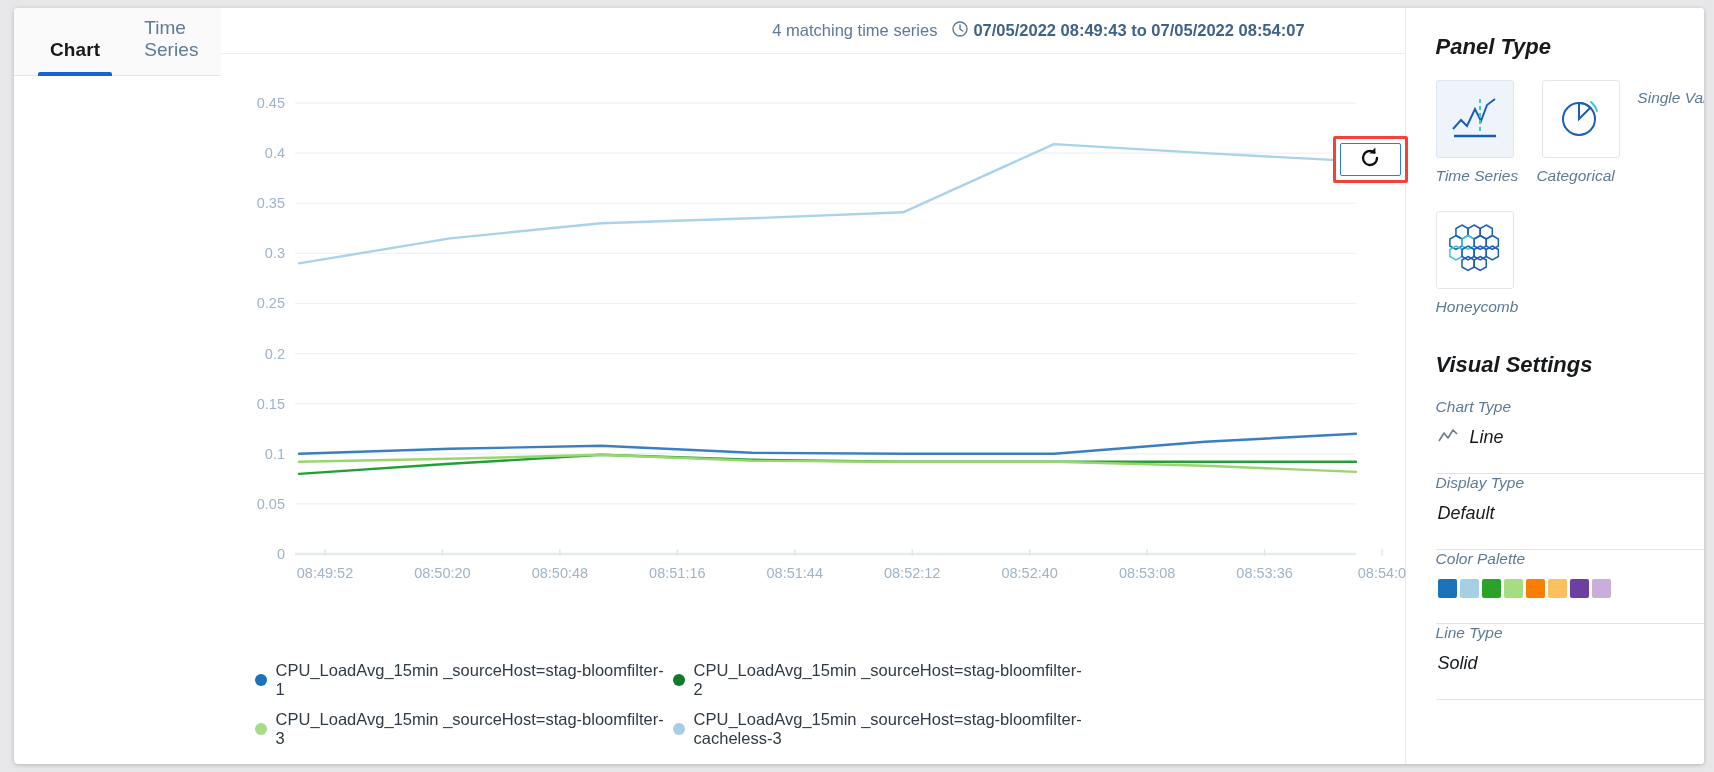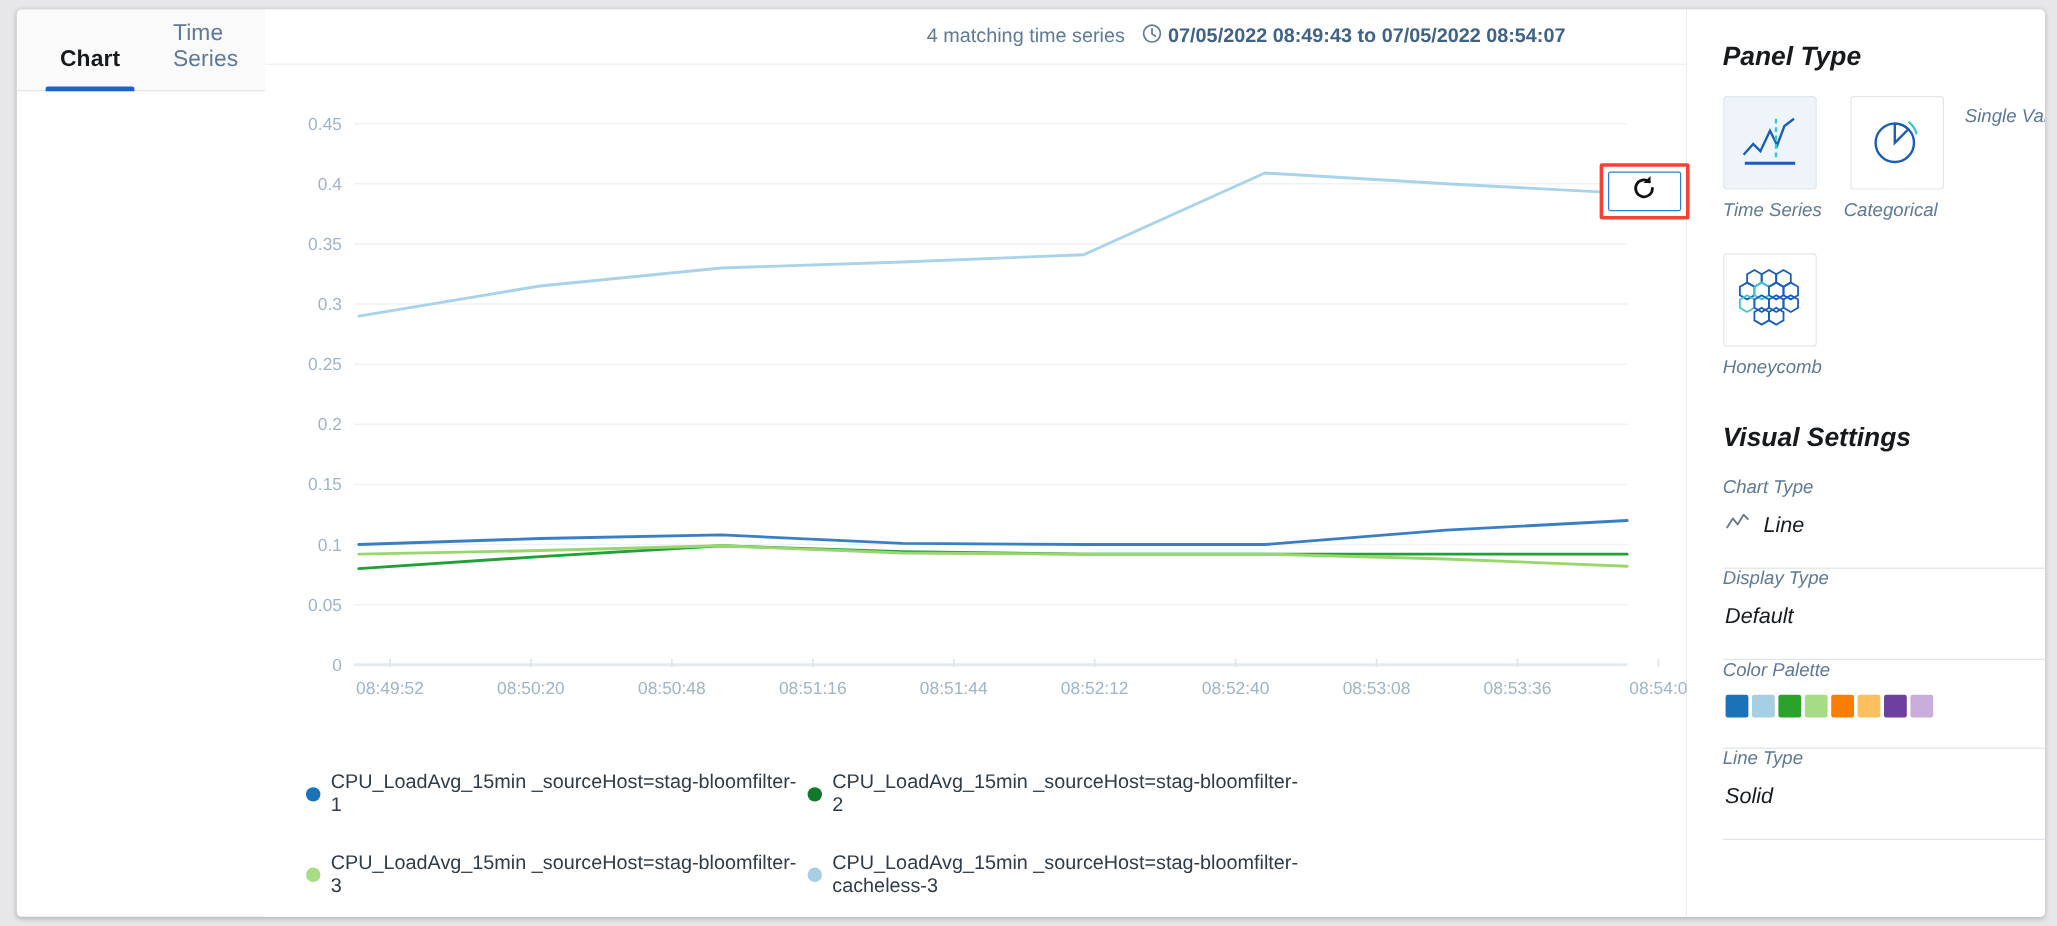--- a/index.html
+++ b/index.html
@@ -93,21 +93,21 @@
     cursor: pointer;
   }
 
   .plot-wrap { flex: 1; position: relative; }
   .plot-svg { display: block; }
 
   .legend {
     padding: 6px 0 16px 34px;
     display: flex;
     flex-wrap: wrap;
-    row-gap: 29px;
+    row-gap: 11px;
   }
   .legend-item {
     width: 418px;
     display: flex;
     align-items: center;
     gap: 9px;
     font-size: 16.5px;
     color: #2f3b46;
     cursor: pointer;
   }

